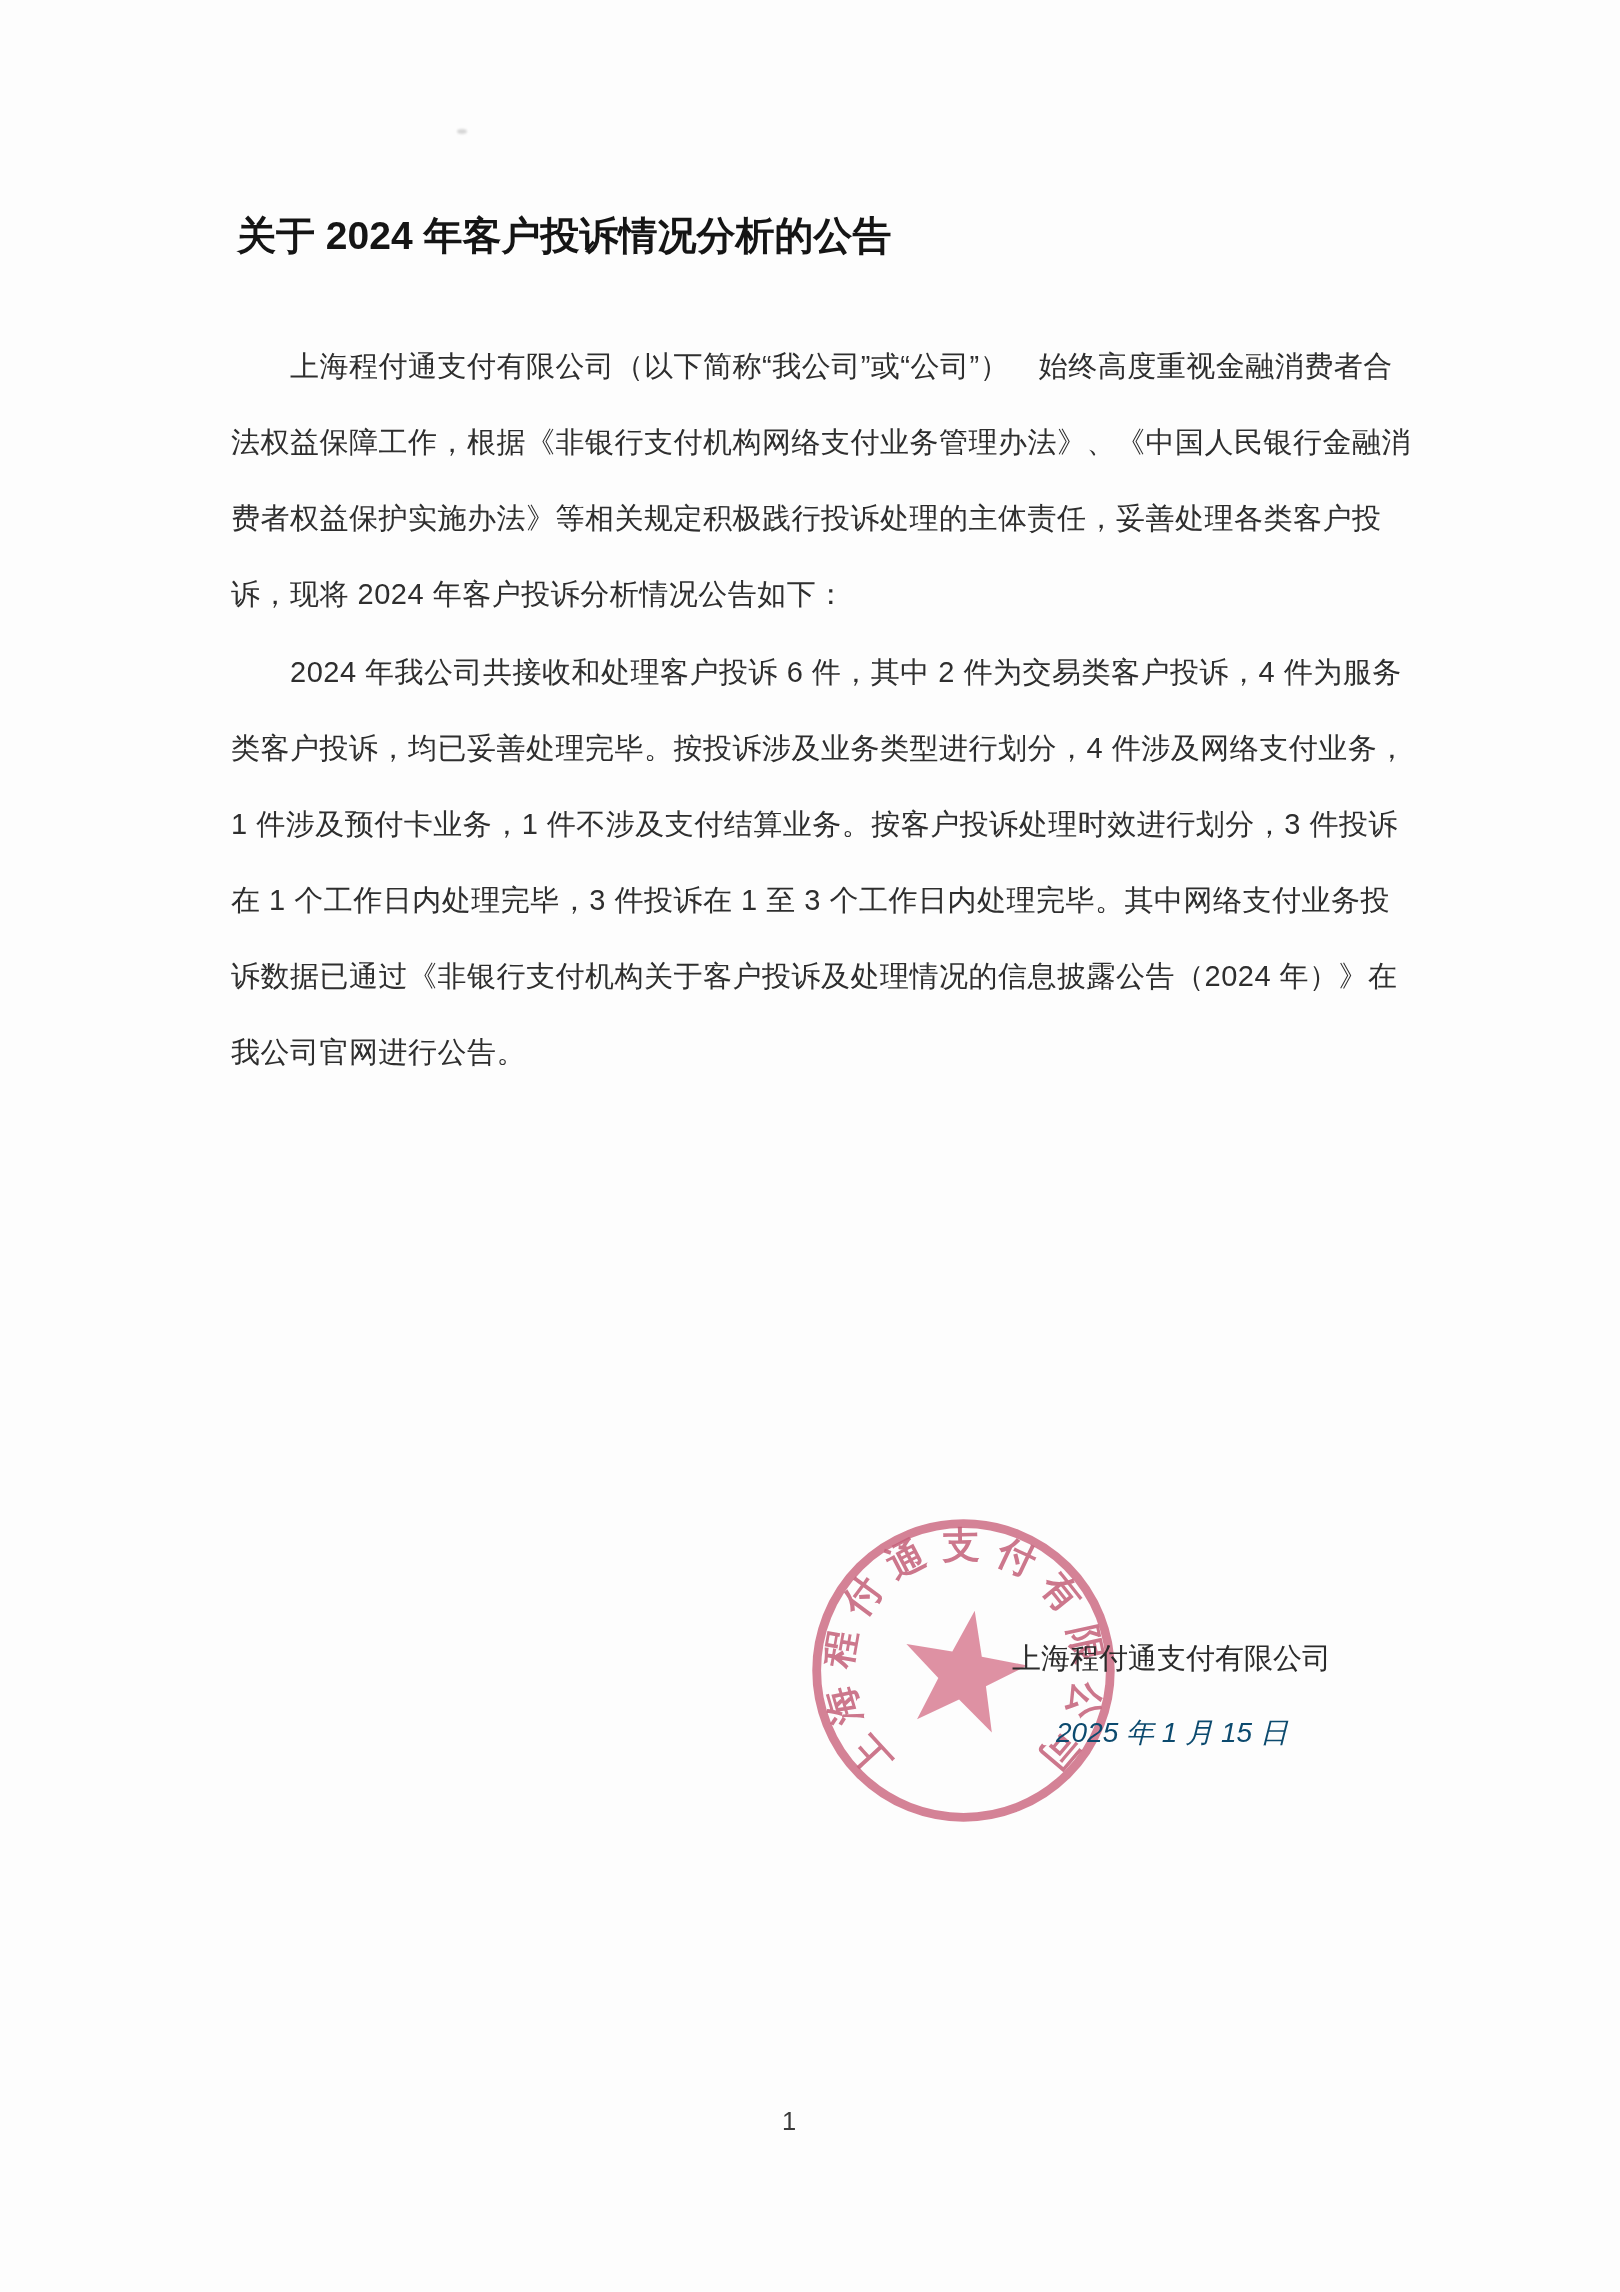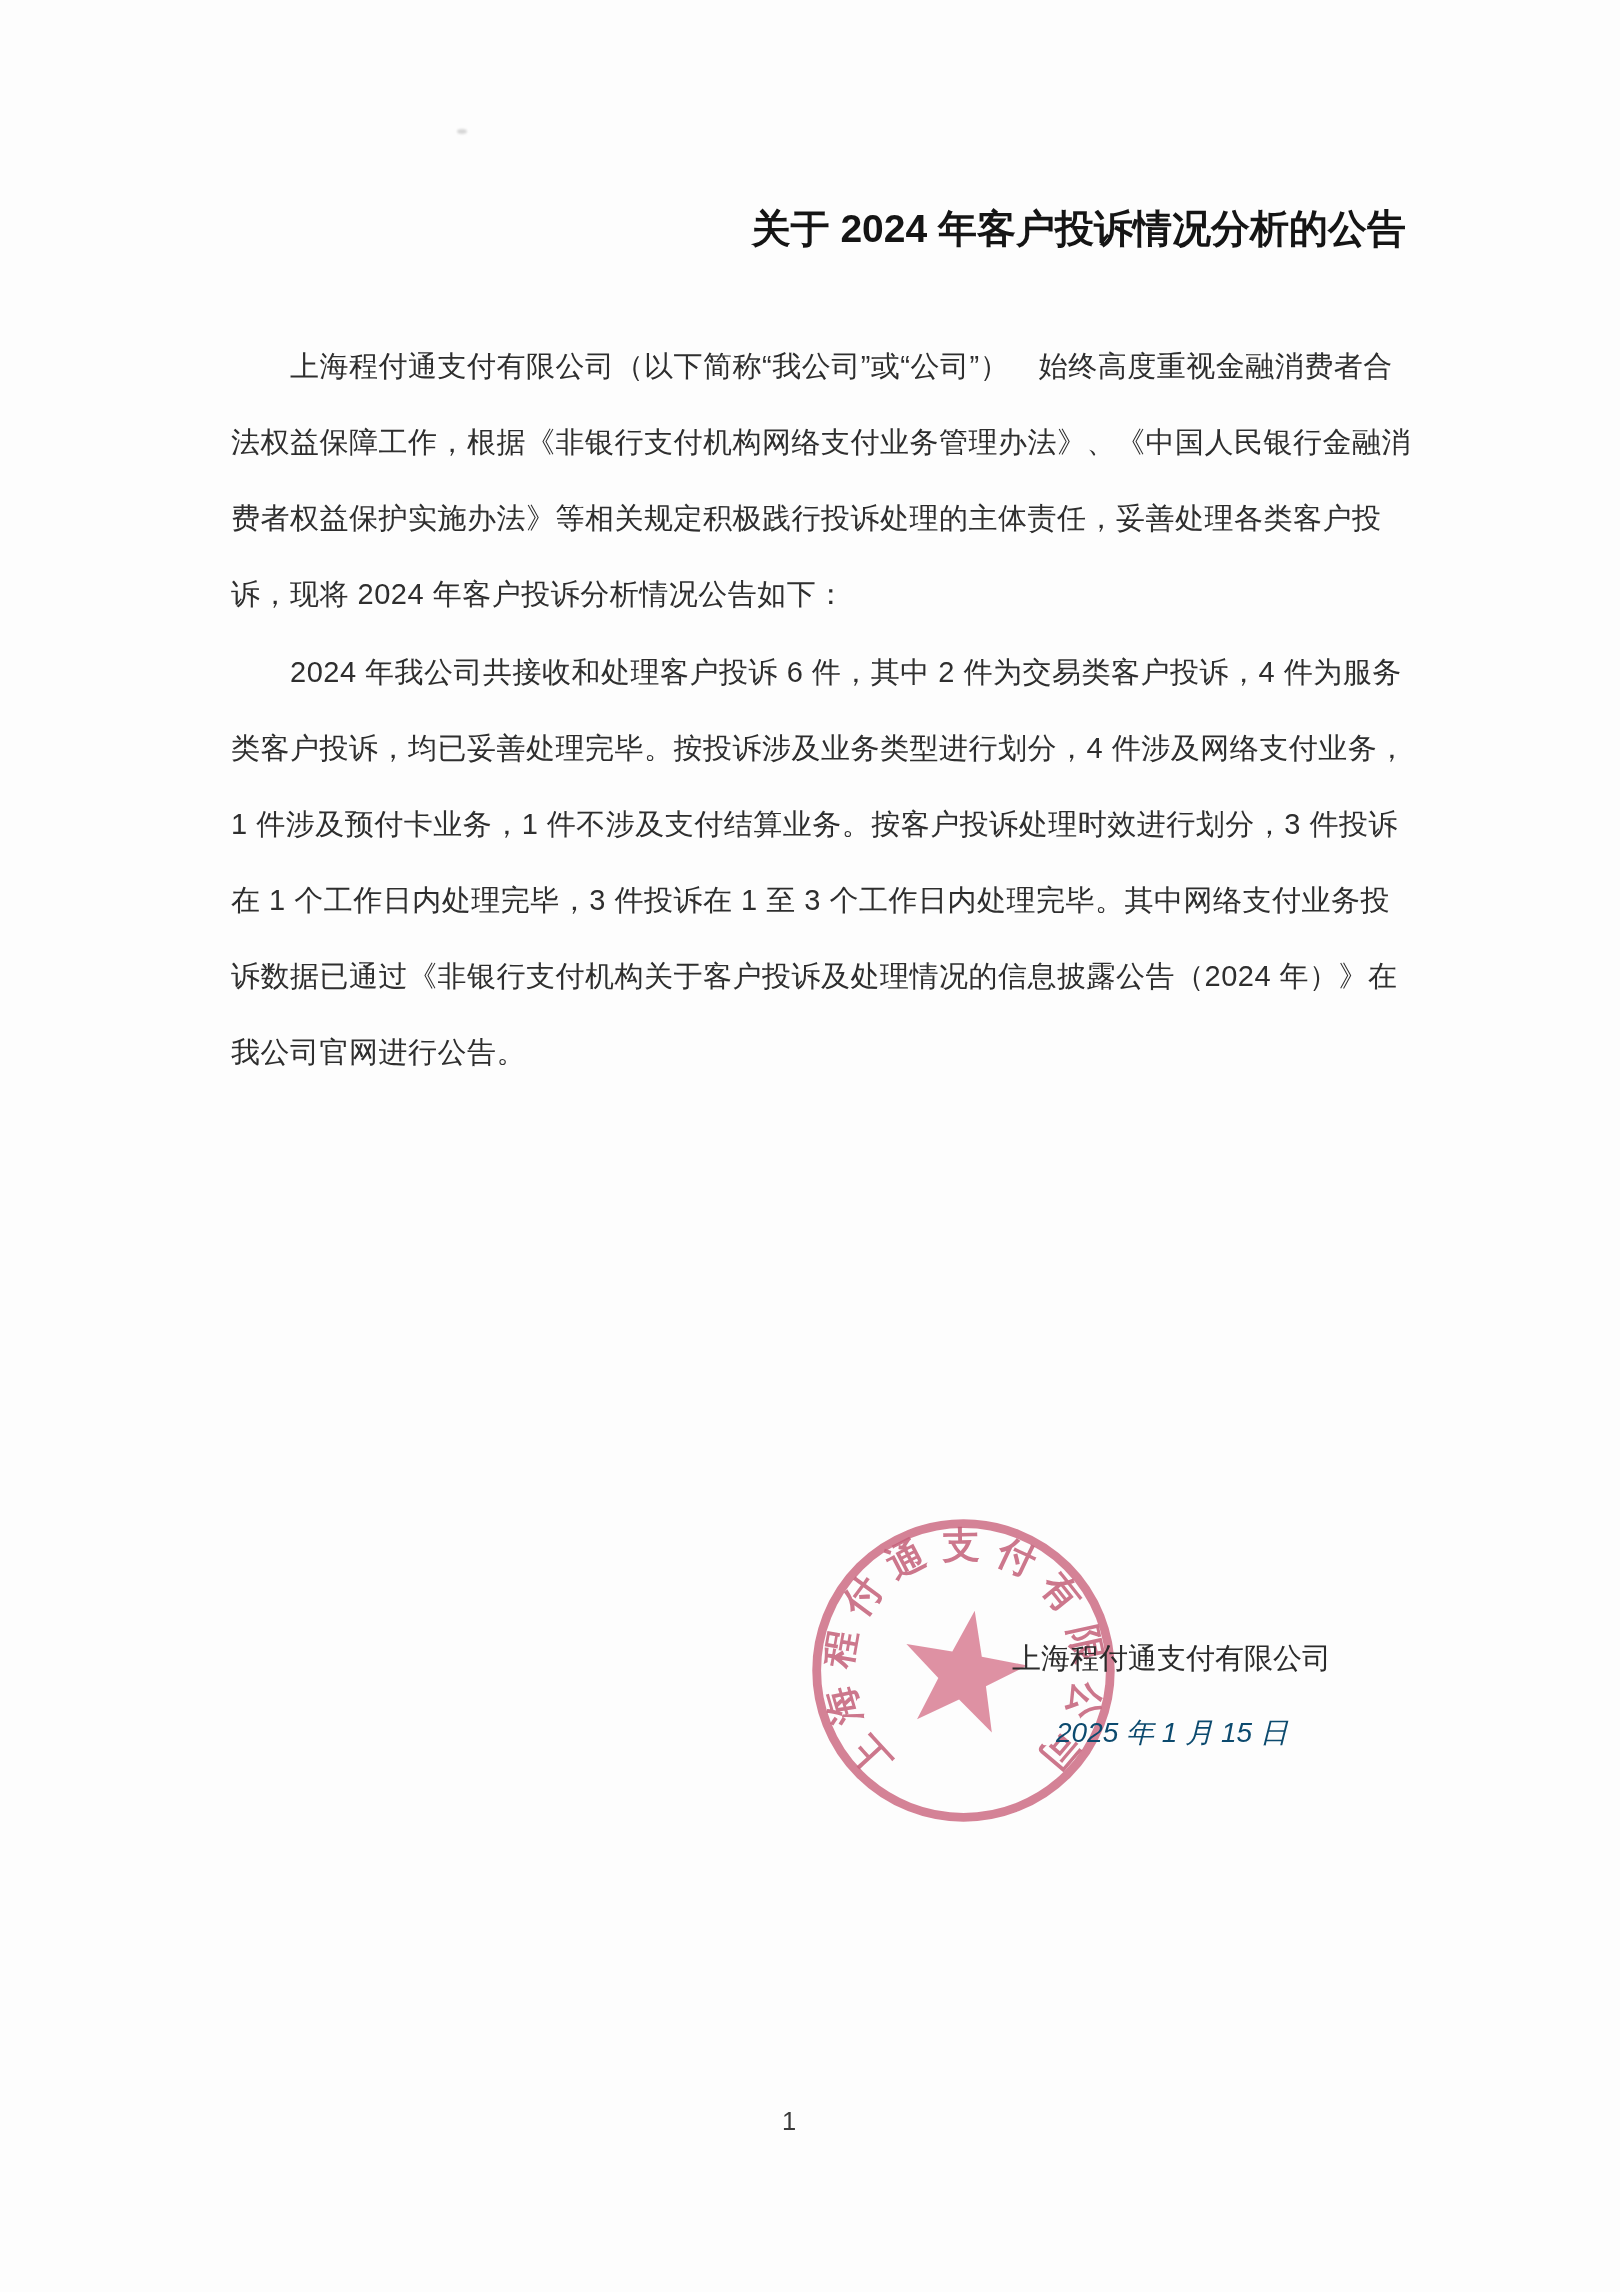--- a/index.html
+++ b/index.html
@@ -8,22 +8,22 @@
     width:1620px; height:2293px;
     margin:0 auto;
     background:#fdfdfd;
     font-family:"Liberation Sans", sans-serif;
     color:#2e2e2e;
     overflow:hidden;
   }
   .title {
     position:absolute;
     top:201px; left:229px; width:1176px;
-    margin:1px;
-    text-align:right;
+    margin:8px;
+    text-align:left;
     font-size:39px;
     font-weight:bold;
     color:#151515;
   }
   .body-text {
     position:absolute;
     top:326px; left:229px; width:1184px;
     font-size:29px;
     line-height:76px;
     text-align:left;

